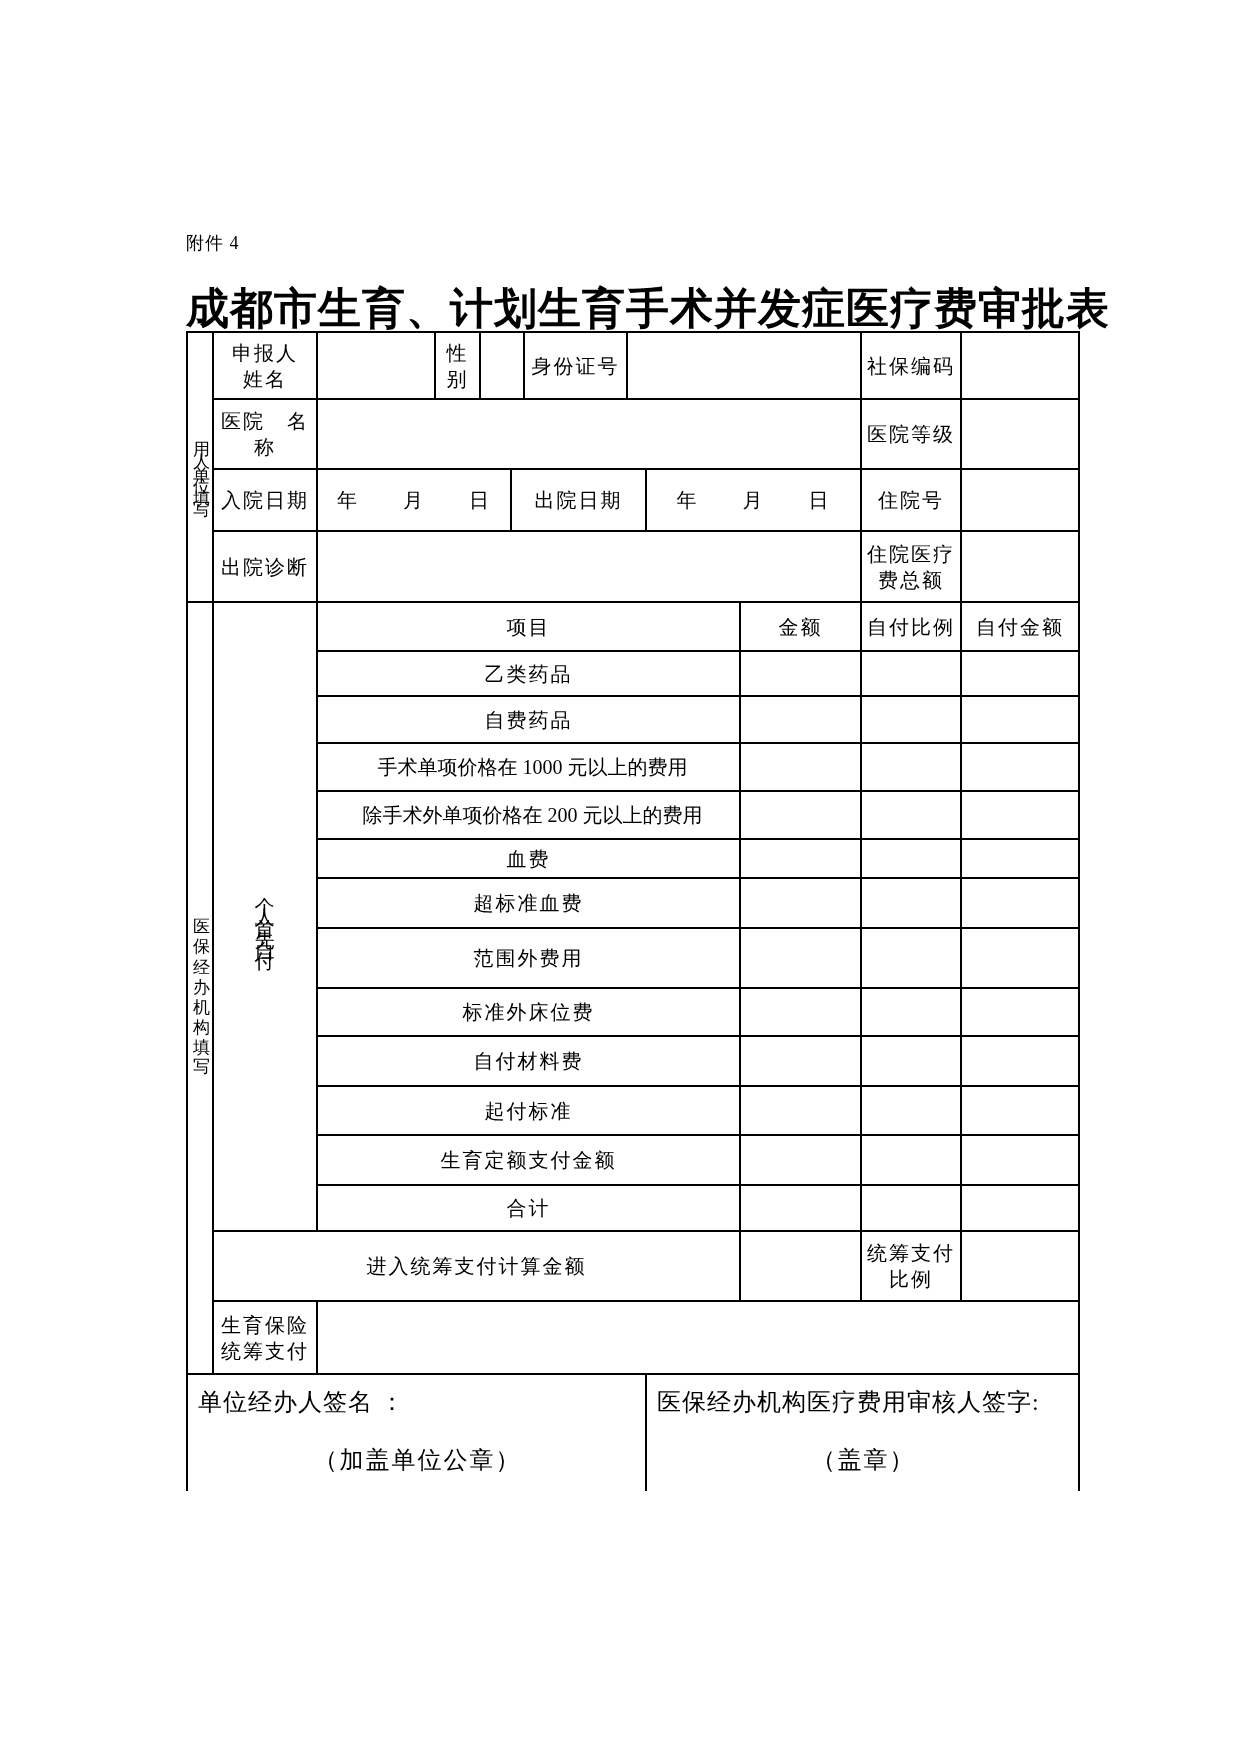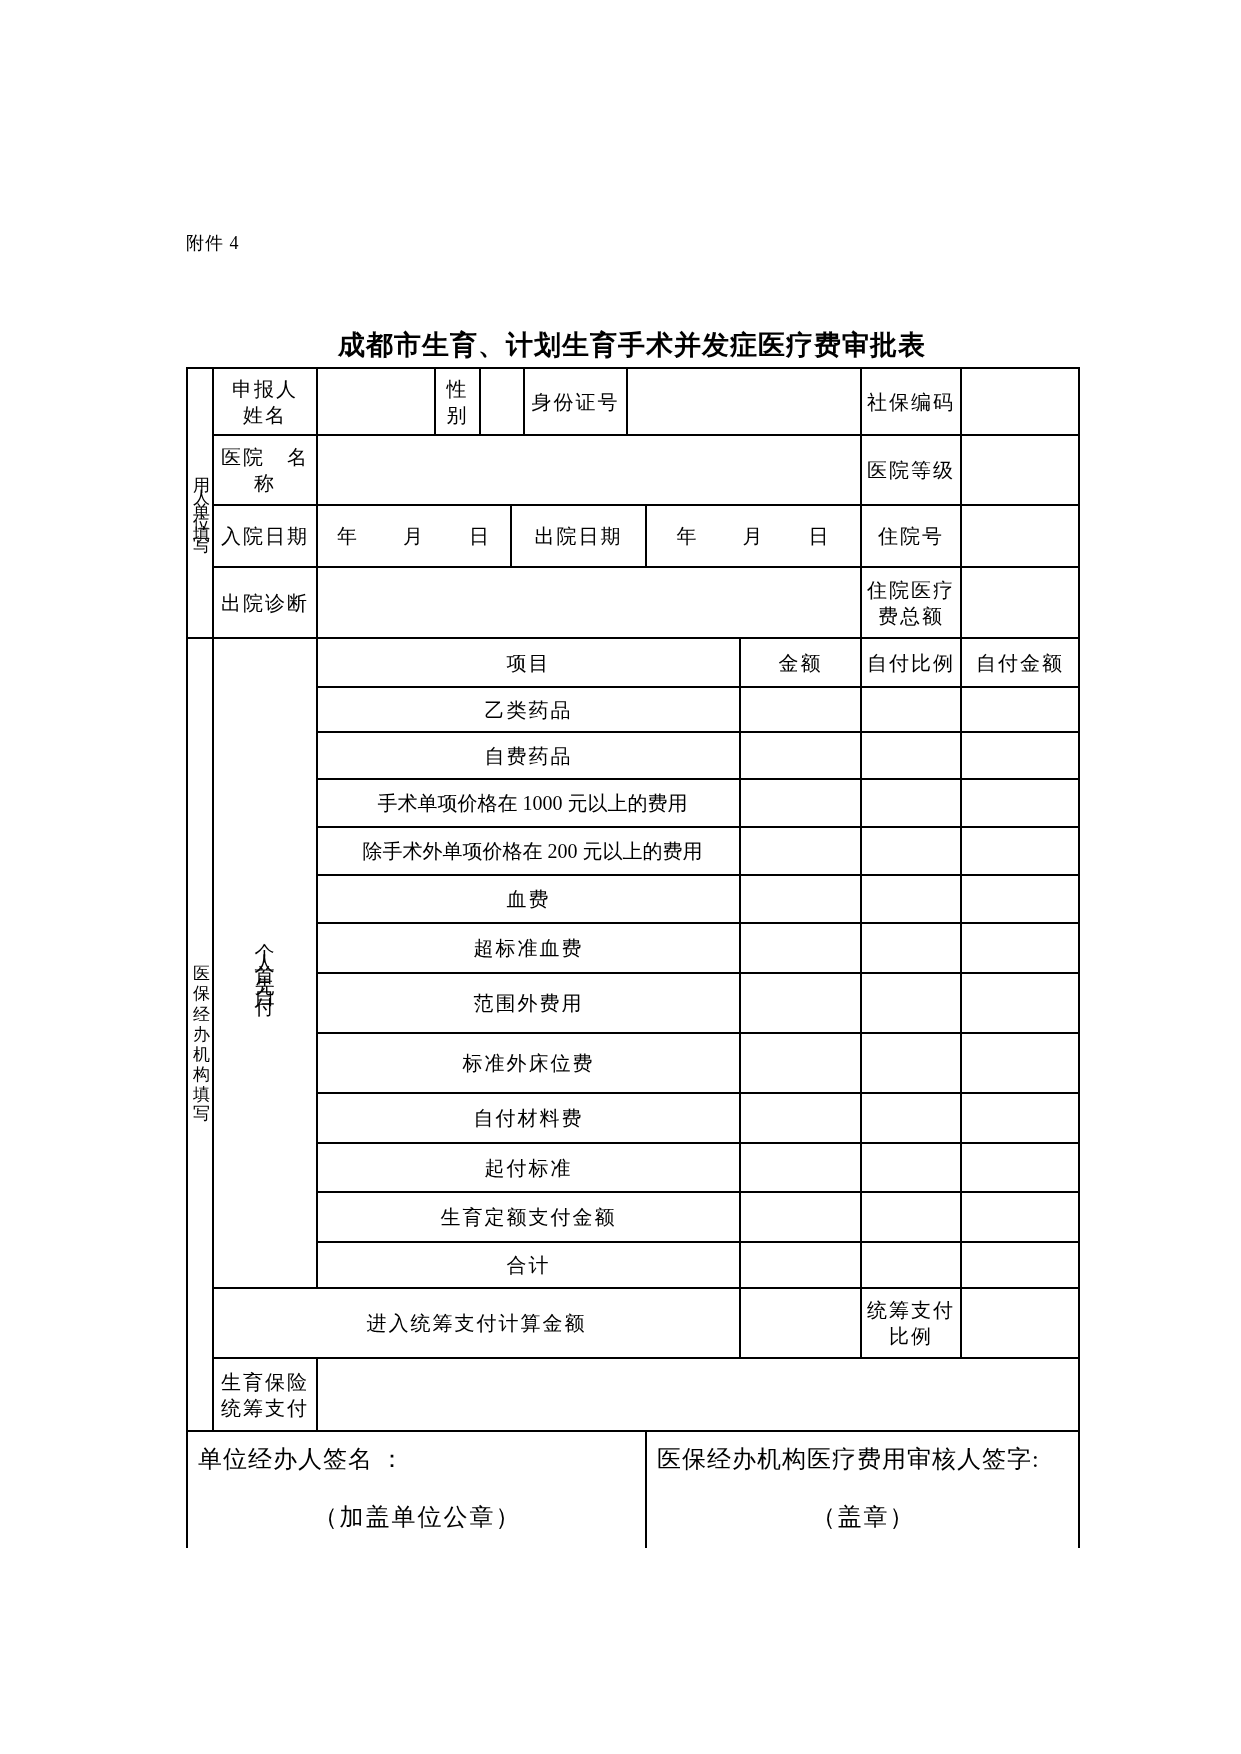--- a/index.html
+++ b/index.html
@@ -3,21 +3,21 @@
 <meta charset="utf-8">
 <style>
   html,body { margin:0; padding:0; }
   body {
     width:1241px; height:1754px; background:#ffffff; color:#000;
     font-family:"Liberation Serif","DejaVu Serif",serif;
     position:relative;
   }
   .content { position:absolute; left:186px; top:0; width:892px; }
   .attachment { margin-top:228px; font-size:18px; line-height:30px; letter-spacing:1px; }
-  .title { margin-top:67px; font-size:27px; line-height:40px; font-weight:bold; text-align:center; letter-spacing:1px; white-space:nowrap; }
+  .title { margin-top:31px; font-size:43px; line-height:40px; font-weight:bold; text-align:center; letter-spacing:1px; white-space:nowrap; }
   .unit-row { margin-top:28px; font-size:21px; line-height:26px; display:flex; justify-content:space-between; }
   .unit-row .right { margin-right:90px; }
 
   table { border-collapse:collapse; table-layout:fixed; width:892px; margin-top:2px; }
   td {
     border:2px solid #000; padding:0; overflow:hidden;
     font-size:20px; line-height:26px; text-align:center; vertical-align:middle;
     letter-spacing:2px;
   }
   .tight { letter-spacing:0;padding-left:8px; }
@@ -132,39 +132,39 @@
       <td></td>
       <td></td>
       <td></td>
     </tr>
     <tr style="height:48px">
       <td colspan="7" class="tight">除手术外单项价格在 200 元以上的费用</td>
       <td></td>
       <td></td>
       <td></td>
     </tr>
-    <tr style="height:48px">
+    <tr style="height:39px">
       <td colspan="7">血费</td>
       <td></td>
       <td></td>
       <td></td>
     </tr>
     <tr style="height:50px">
       <td colspan="7">超标准血费</td>
       <td></td>
       <td></td>
       <td></td>
     </tr>
     <tr style="height:60px">
       <td colspan="7">范围外费用</td>
       <td></td>
       <td></td>
       <td></td>
     </tr>
-    <tr style="height:60px">
+    <tr style="height:48px">
       <td colspan="7">标准外床位费</td>
       <td></td>
       <td></td>
       <td></td>
     </tr>
     <tr style="height:50px">
       <td colspan="7">自付材料费</td>
       <td></td>
       <td></td>
       <td></td>

